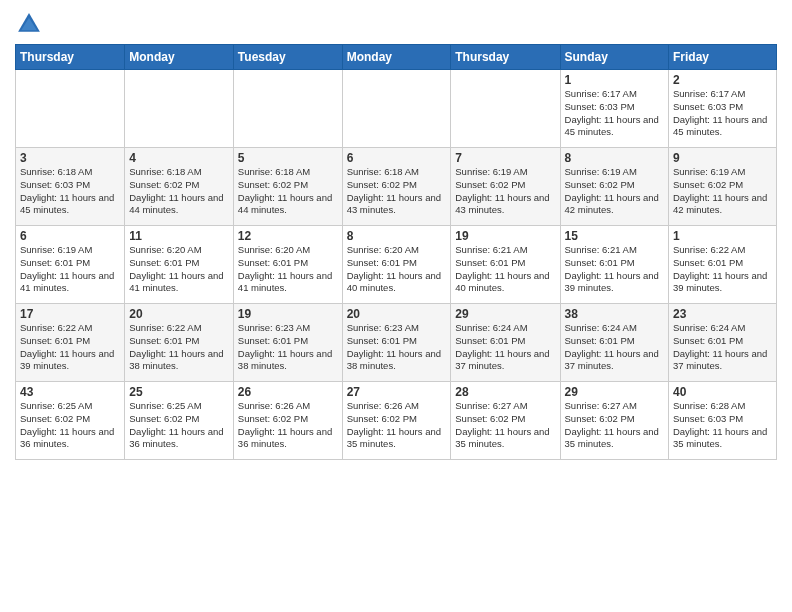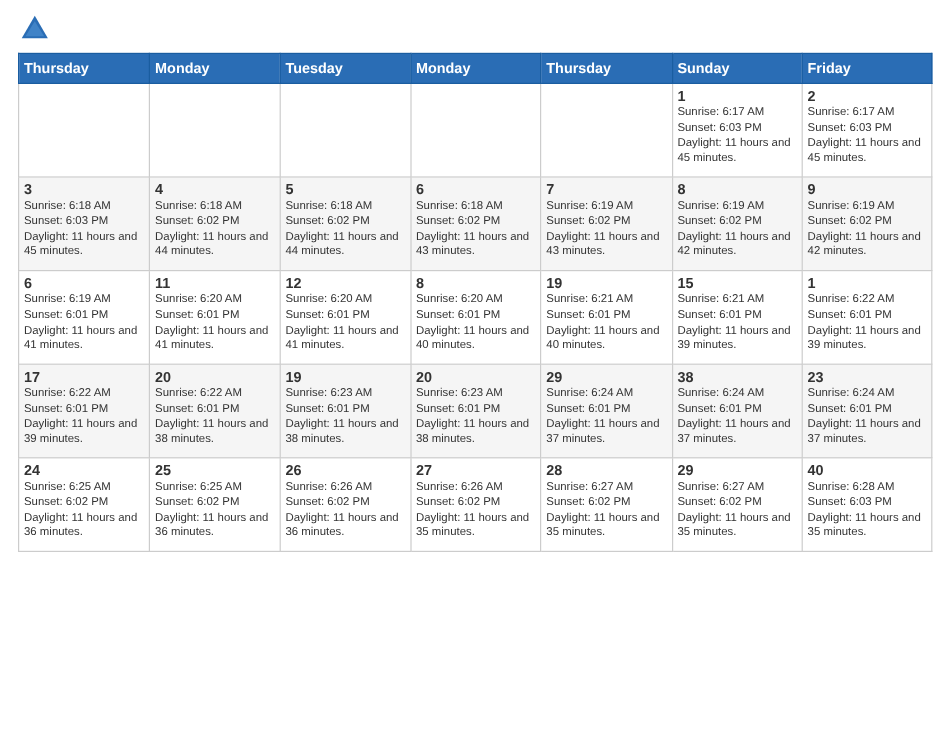--- a/index.html
+++ b/index.html
@@ -273,21 +273,21 @@
           </td>
           <td>
             <span class="day-num">23</span>
             <div style="line-height: 1.35;">Sunrise: 6:24 AM</div>
             <div style="line-height: 1.35;">Sunset: 6:01 PM</div>
             <div style="line-height: 1.35;">Daylight: 11 hours and 37 minutes.</div>
           </td>
         </tr>
         <tr>
           <td>
-            <span class="day-num">24</span>
+            <span class="day-num">43</span>
             <div style="line-height: 1.35;">Sunrise: 6:25 AM</div>
             <div style="line-height: 1.35;">Sunset: 6:02 PM</div>
             <div style="line-height: 1.35;">Daylight: 11 hours and 36 minutes.</div>
           </td>
           <td>
             <span class="day-num">25</span>
             <div style="line-height: 1.35;">Sunrise: 6:25 AM</div>
             <div style="line-height: 1.35;">Sunset: 6:02 PM</div>
             <div style="line-height: 1.35;">Daylight: 11 hours and 36 minutes.</div>
           </td>

